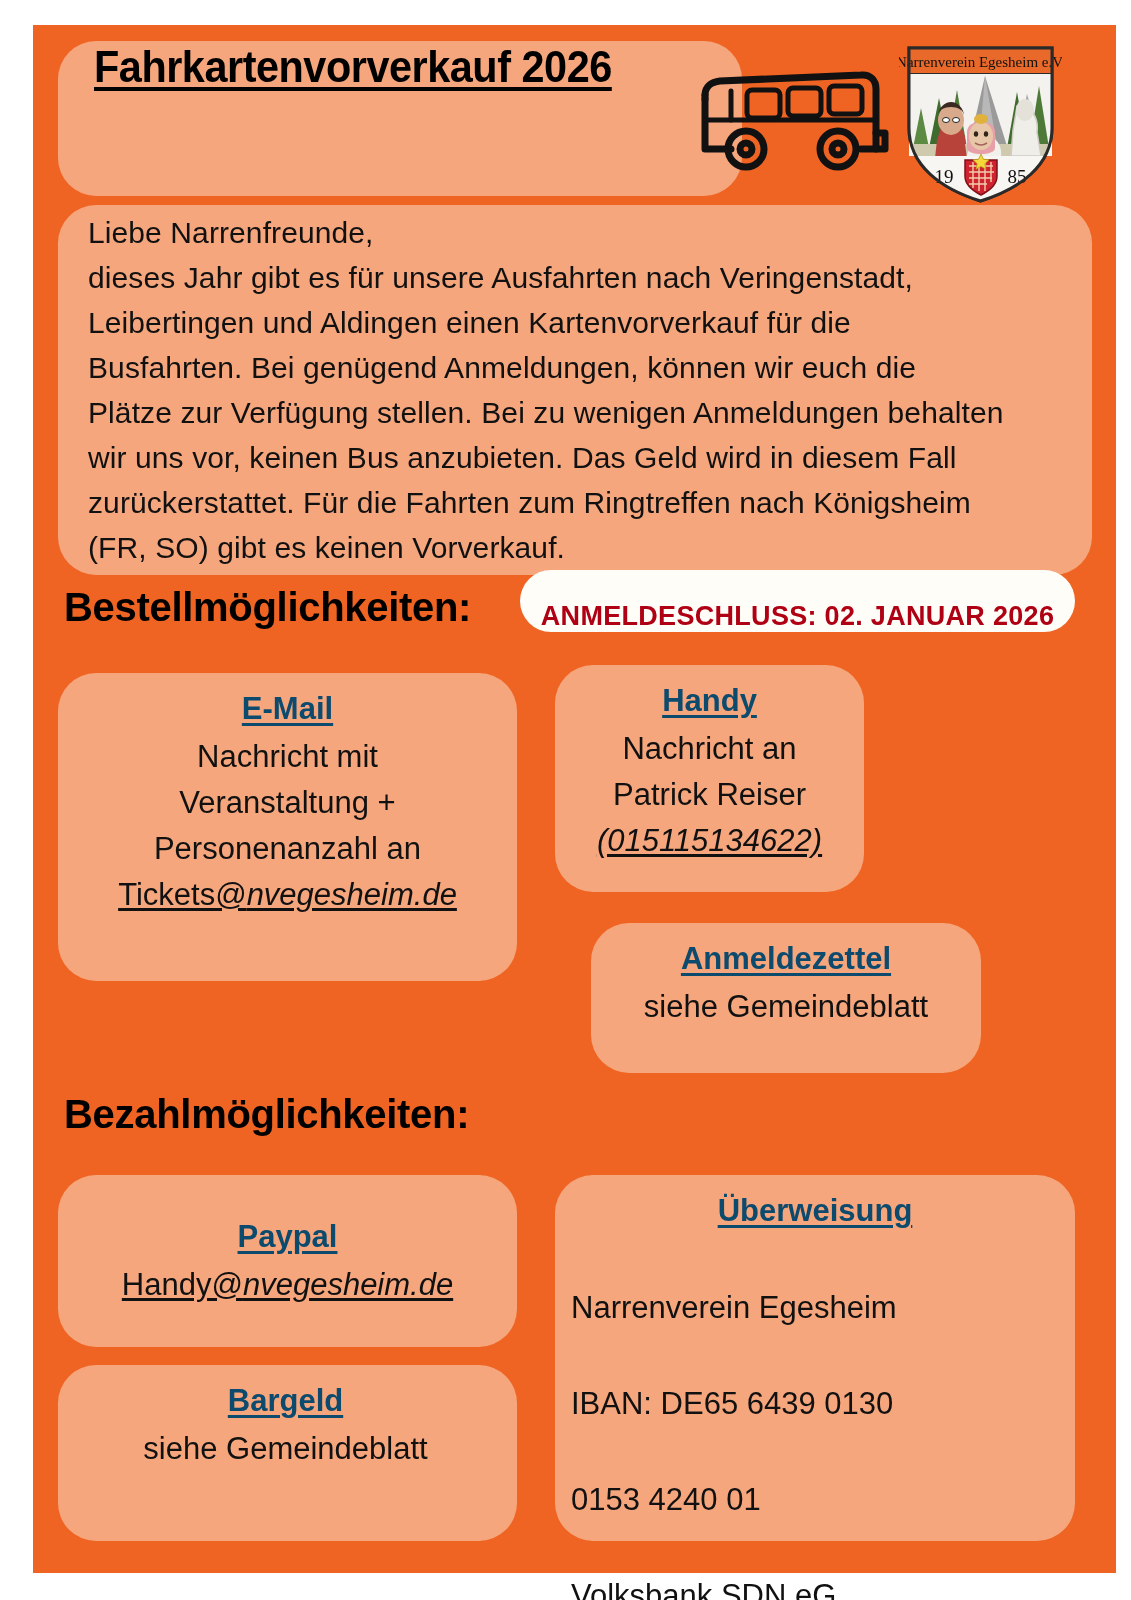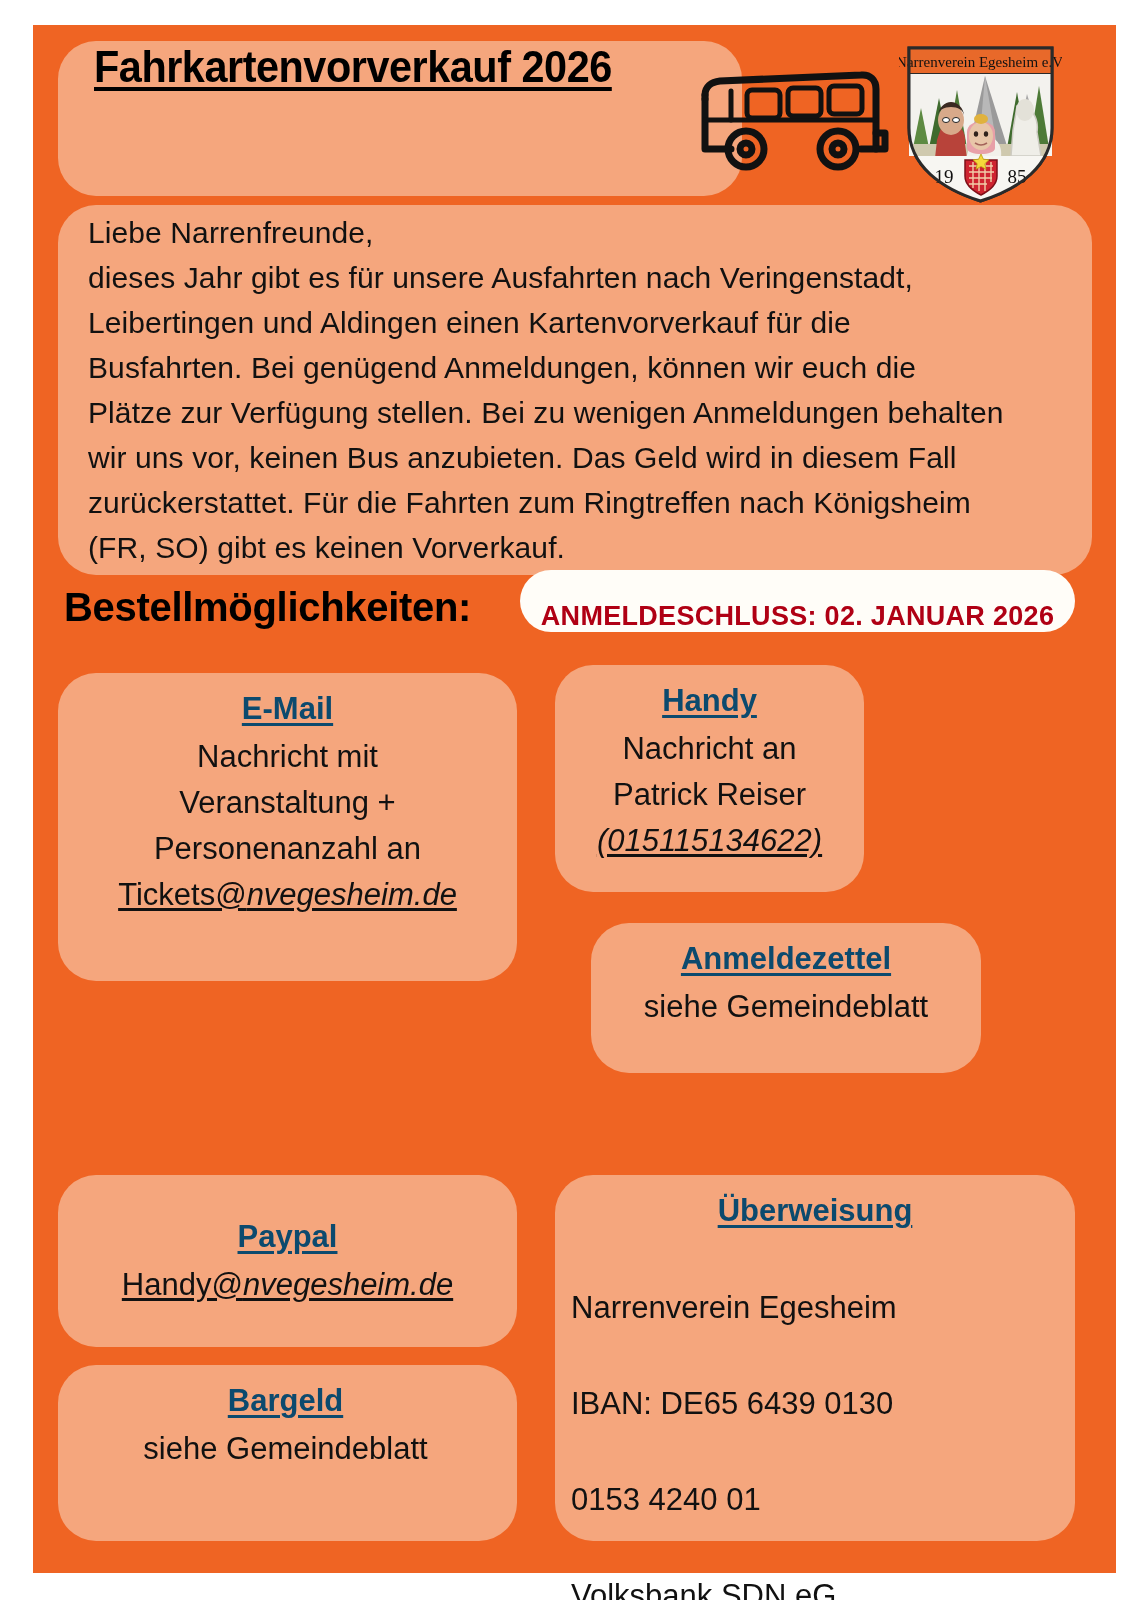--- a/index.html
+++ b/index.html
@@ -286,20 +286,21 @@
     <div class="card-body">Nachricht an
 Patrick Reiser</div>
     <div class="card-body ital-u">(015115134622)</div>
   </div>
 
   <div class="card info-card" id="card-zettel">
     <div class="card-title">Anmeldezettel</div>
     <div class="card-body">siehe Gemeindeblatt</div>
   </div>
 
+  <div class="section-heading" id="heading-bezahl">Bezahlmöglichkeiten:</div>
 
   <div class="card info-card" id="card-paypal">
     <div class="card-title">Paypal</div>
     <div class="card-body"><span class="u">Handy@</span><span class="ital-u">nvegesheim.de</span></div>
   </div>
 
   <div class="card info-card" id="card-bar">
     <div class="card-title">Bargeld</div>
     <div class="card-body">siehe Gemeindeblatt</div>
   </div>

